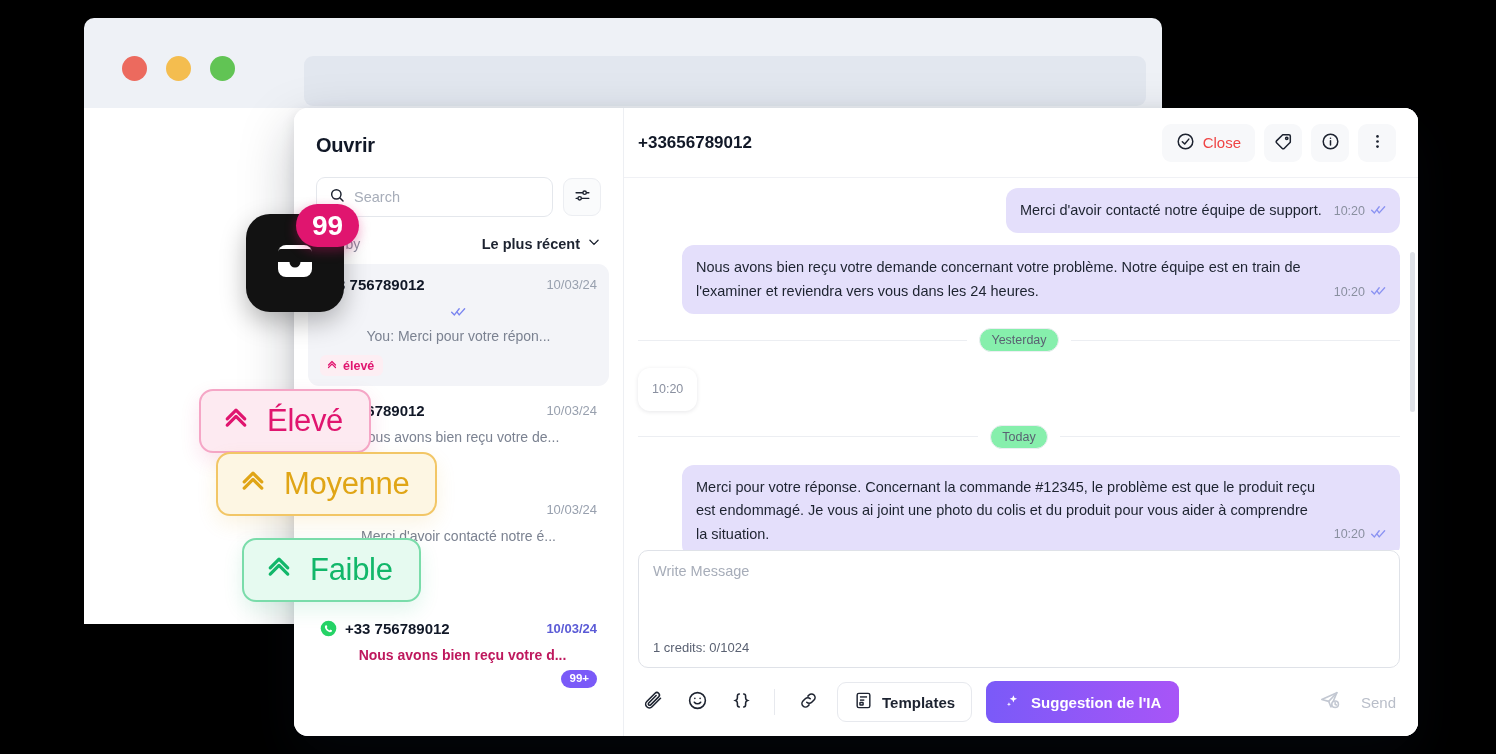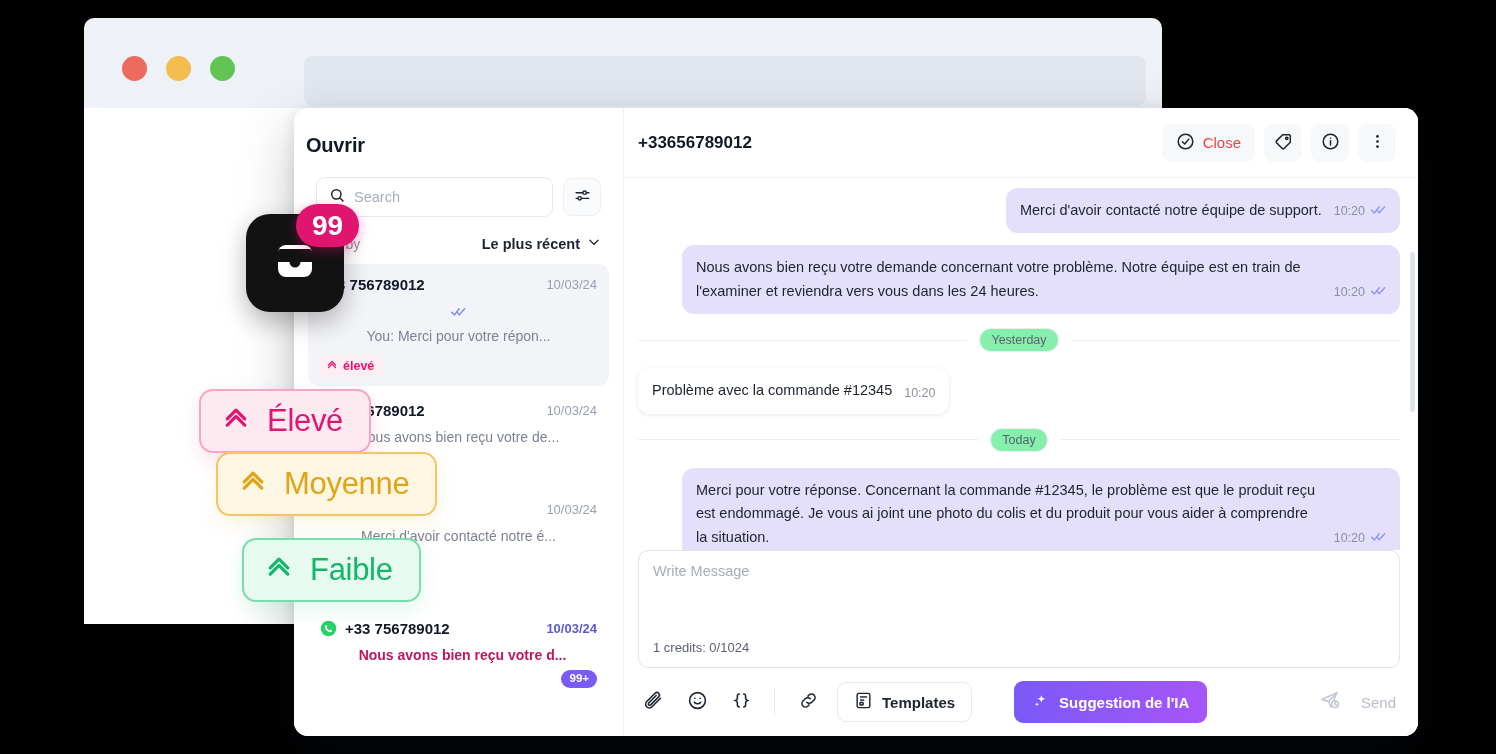--- a/index.html
+++ b/index.html
@@ -52,21 +52,21 @@
   
   .conv-col {
     width: 330px; flex: 0 0 330px; height: 100%;
     background: #ffffff;
     border-right: 1px solid #edeff3;
     display: flex; flex-direction: column;
     position: relative;
   }
   .conv-title {
     font-size: 20px; font-weight: 700; color: #111827;
-    padding: 26px 22px 0 12px; letter-spacing: -.2px;
+    padding: 26px 22px 0 22px; letter-spacing: -.2px;
   }
   .search-row {
     display: flex; align-items: center; gap: 10px;
     padding: 20px 22px 0 22px;
   }
   .search-box {
     flex: 1; height: 40px; border: 1px solid #e4e7ec;
     border-radius: 9px; display: flex; align-items: center;
     gap: 9px; padding: 0 12px; background: #fff;
   }
@@ -183,21 +183,21 @@
   .templates-btn {
     display: flex; align-items: center; gap: 9px;
     height: 40px; padding: 0 16px; border: 1px solid #e7e9ee;
     border-radius: 9px; background: #fff;
     font-size: 15px; font-weight: 700; color: #1d2330;
   }
   .ai-btn {
     display: flex; align-items: center; gap: 9px;
     height: 42px; padding: 0 18px; border-radius: 9px;
     background: linear-gradient(90deg,#7a5af8 0%,#a855f7 100%);
-    color: #fff; font-size: 15px; font-weight: 600; margin-left: 28px;
+    color: #fff; font-size: 15px; font-weight: 600;
   }
   .send-zone { margin-left: auto; display: flex; align-items: center; gap: 16px; }
   .send-lbl { font-size: 15px; color: #b9bec9; }
 
   
   .scroll-sliver {
     position: absolute; right: 3px; top: 74px; width: 5px; height: 160px;
     background: #dfe2e8; border-radius: 3px;
   }
 
@@ -454,21 +454,20 @@
         </div>
 
         <div class="divider">
           <span class="ln"></span>
           <span class="lbl">Yesterday</span>
           <span class="ln"></span>
         </div>
 
         <div class="msg-row in">
           <div class="bubble white" style="max-width:48%;">
-            <span class="txt">Problème avec la commande #12345</span>
             <span class="meta">
               <span class="t">10:20</span>
             </span>
           </div>
         </div>
 
         <div class="divider">
           <span class="ln"></span>
           <span class="lbl">Today</span>
           <span class="ln"></span>

